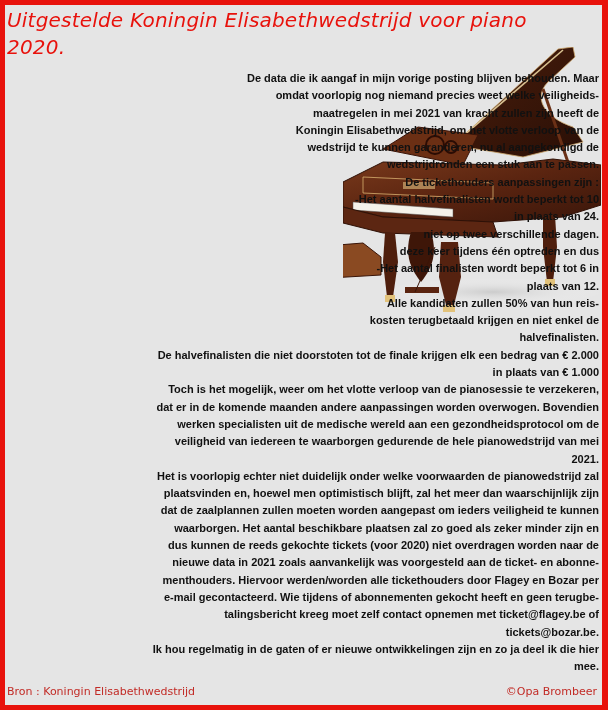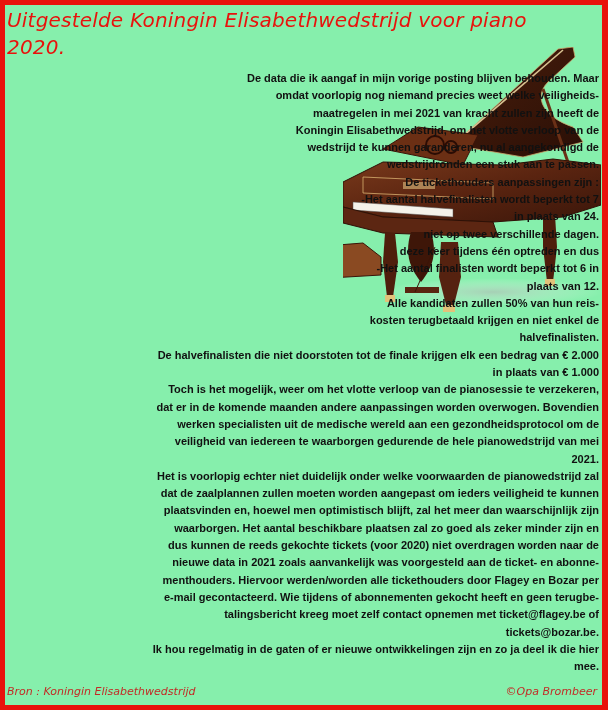--- a/index.html
+++ b/index.html
@@ -4,21 +4,21 @@
   <style>
     html, body { margin: 0; padding: 0; }
     body {
       width: 608px; height: 710px; overflow: hidden;
       background: #e8120c;
       position: relative;
     }
     .card {
       position: absolute;
       left: 5px; top: 5px; width: 597px; height: 700px;
-      background: #86efac;
+      background: #e5e5e5;
       overflow: hidden;
     }
     .title {
       position: absolute; left: 2px; top: 2px; width: 590px;
       margin: 0;
       font-family: "DejaVu Sans", sans-serif;
       font-style: italic;
       font-weight: normal;
       font-size: 20px;
       line-height: 27px;
@@ -33,21 +33,21 @@
       font-family: "Liberation Sans", sans-serif;
       font-weight: bold;
       font-size: 11px; line-height: 17.3px;
       color: #111;
       text-align: right;
     }
     .body-text .ln { display: block; white-space: nowrap; }
     .footer {
       position: absolute; left: 2px; top: 680px; width: 590px; height: 18px;
       font-family: "DejaVu Sans", sans-serif;
-      font-style: italic; font-size: 11px;
+      font-size: 11px;
       color: #c22b26;
     }
     .footer .src { position: absolute; left: 0; top: 0; }
     .footer .copy { position: absolute; right: 0; top: 0; }
   </style>
 </head>
 <body>
 
 <div class="card">
   <h1 class="title">
@@ -107,39 +107,39 @@
   </div>
 
   <div class="body-text">
     <span class="ln">De data die ik aangaf in mijn vorige posting blijven behouden. Maar</span>
     <span class="ln">omdat voorlopig nog niemand precies weet welke veiligheids-</span>
     <span class="ln">maatregelen in mei 2021 van kracht zullen zijn heeft de</span>
     <span class="ln">Koningin Elisabethwedstrijd, om het vlotte verloop van de</span>
     <span class="ln">wedstrijd te kunnen garanderen, nu al aangekondigd de</span>
     <span class="ln">wedstrijdronden een stuk aan te passen.</span>
     <span class="ln">De tickethouders aanpassingen zijn :</span>
-    <span class="ln">-Het aantal halvefinalisten wordt beperkt tot 7</span>
+    <span class="ln">-Het aantal halvefinalisten wordt beperkt tot 10</span>
     <span class="ln"> in plaats van 24.</span>
     <span class="ln">niet op twee verschillende dagen.</span>
     <span class="ln"> deze keer tijdens één optreden en dus</span>
     <span class="ln">-Het aantal finalisten wordt beperkt tot 6 in</span>
     <span class="ln"> plaats van 12.</span>
     <span class="ln">Alle kandidaten zullen 50% van hun reis-</span>
     <span class="ln">kosten terugbetaald krijgen en niet enkel de</span>
     <span class="ln">halvefinalisten.</span>
     <span class="ln">De halvefinalisten die niet doorstoten tot de finale krijgen elk een bedrag van € 2.000</span>
     <span class="ln">in plaats van € 1.000</span>
     <span class="ln">Toch is het mogelijk, weer om het vlotte verloop van de pianosessie te verzekeren,</span>
     <span class="ln">dat er in de komende maanden andere aanpassingen worden overwogen. Bovendien</span>
     <span class="ln">werken specialisten uit de medische wereld aan een gezondheidsprotocol om de</span>
     <span class="ln">veiligheid van iedereen te waarborgen gedurende de hele pianowedstrijd van mei</span>
     <span class="ln">2021.</span>
     <span class="ln">Het is voorlopig echter niet duidelijk onder welke voorwaarden de pianowedstrijd zal</span>
+    <span class="ln">plaatsvinden en, hoewel men optimistisch blijft, zal het meer dan waarschijnlijk zijn</span>
     <span class="ln">dat de zaalplannen zullen moeten worden aangepast om ieders veiligheid te kunnen</span>
-    <span class="ln">plaatsvinden en, hoewel men optimistisch blijft, zal het meer dan waarschijnlijk zijn</span>
     <span class="ln">waarborgen. Het aantal beschikbare plaatsen zal zo goed als zeker minder zijn en</span>
     <span class="ln">dus kunnen de reeds gekochte tickets (voor 2020) niet overdragen worden naar de</span>
     <span class="ln">nieuwe data in 2021 zoals aanvankelijk was voorgesteld aan de ticket- en abonne-</span>
     <span class="ln">menthouders. Hiervoor werden/worden alle tickethouders door Flagey en Bozar per</span>
     <span class="ln">e-mail gecontacteerd. Wie tijdens of abonnementen gekocht heeft en geen terugbe-</span>
     <span class="ln">talingsbericht kreeg moet zelf contact opnemen met ticket@flagey.be of</span>
     <span class="ln">tickets@bozar.be.</span>
     <span class="ln">Ik hou regelmatig in de gaten of er nieuwe ontwikkelingen zijn en zo ja deel ik die hier</span>
     <span class="ln">mee.</span>
   </div>

